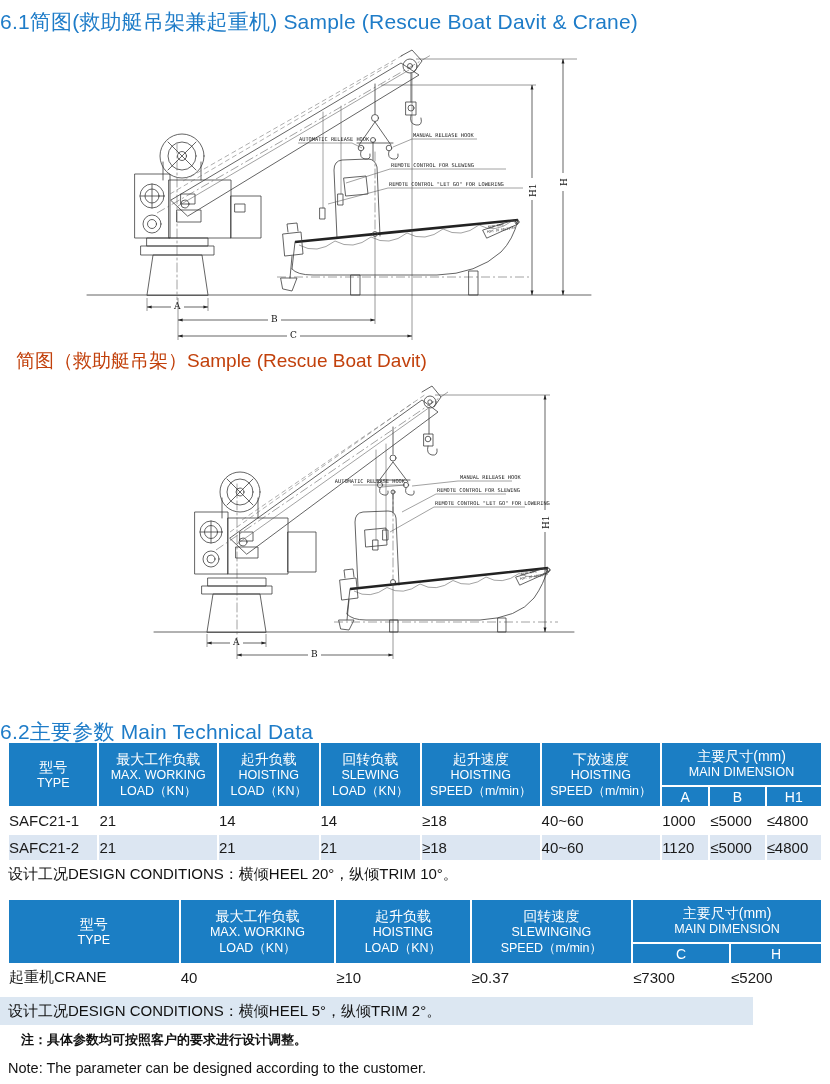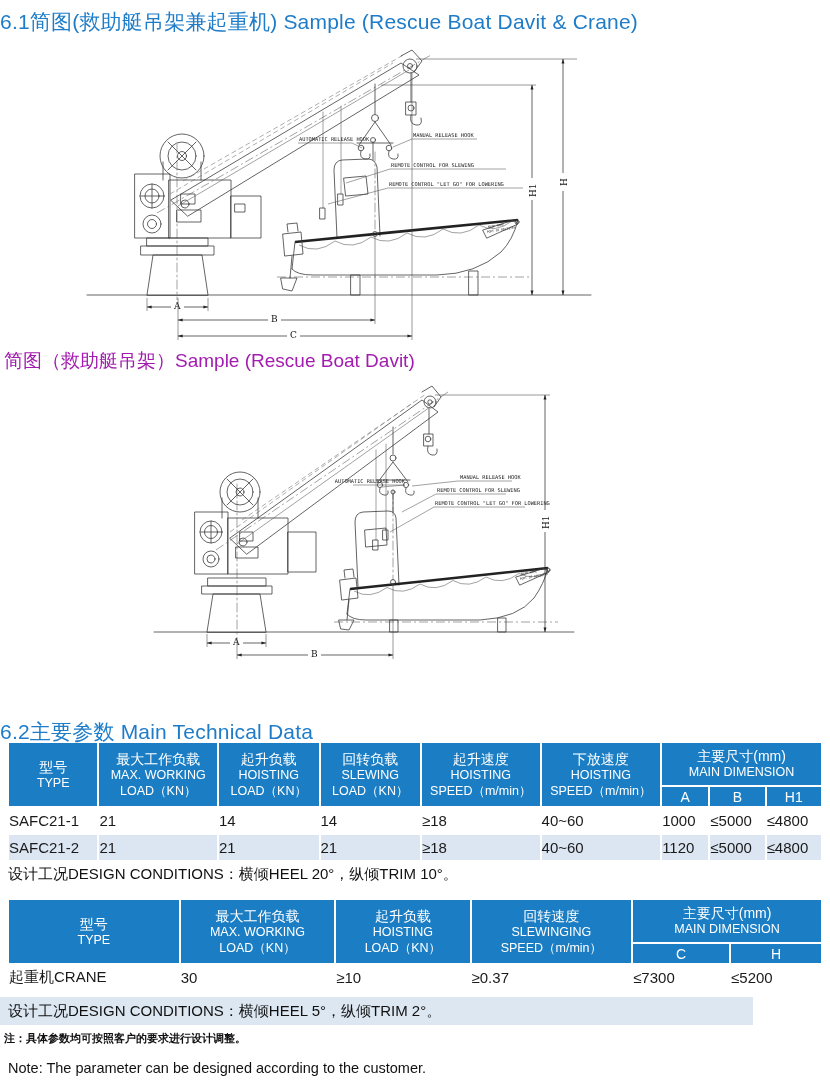--- a/index.html
+++ b/index.html
@@ -1,21 +1,21 @@
 <!DOCTYPE html>
 <html><head>
 <meta charset="utf-8">
 <style>
   html,body { margin:0; padding:0; background:#ffffff; }
   .page {
     position:relative; width:830px; height:1084px; background:#fff;
     font-family:"Liberation Sans", sans-serif; overflow:hidden; color:#1a1a1a;
   }
   .title-blue { position:absolute; left:0; color:#1e7cc8; font-size:21px; font-weight:500; letter-spacing:.2px; white-space:nowrap; }
-  .caption { position:absolute; left:4px; color:#a21caf; font-size:19px; font-weight:500; white-space:nowrap; }
+  .caption { position:absolute; left:16px; color:#c2410c; font-size:19px; font-weight:500; white-space:nowrap; }
   .drawing { position:absolute; }
   .drawing * { vector-effect:non-scaling-stroke; }
   .ln   { stroke:#3c3c3c; stroke-width:.8; fill:none; stroke-linecap:round; }
   .thin { stroke:#555; stroke-width:.55; fill:none; }
   .thick{ stroke:#222; stroke-width:2.6; fill:none; }
   .dash { stroke:#777; stroke-width:.6; fill:none; stroke-dasharray:5 3; }
   .dd   { stroke:#555; stroke-width:.55; fill:none; stroke-dasharray:9 3 2 3; }
   .ext  { stroke:#444; stroke-width:.55; fill:none; }
   .dimline { stroke:#222; stroke-width:.7; fill:none; }
   .lbl  { font-family:"DejaVu Sans Mono", monospace; font-size:5.3px; fill:#222; }
@@ -26,21 +26,21 @@
   table.spec { position:absolute; left:7px; width:816px; border-collapse:separate; border-spacing:2px; table-layout:fixed; }
   table.spec th { background:#1b7ec4; color:#fff; font-weight:normal; vertical-align:middle; padding:0 1px; }
   table.spec td { text-align:left; font-size:15px; color:#1a1a1a; height:25px; background:#fff; padding:0; }
   table.spec tr.alt td { background:#dce6f2; }
   .zh { font-size:14px; line-height:1.3; text-align:center; }
   .en { font-size:12.5px; line-height:1.25; text-align:center; }
   .subth { font-size:14px; height:19px; }
   .hrow1 { height:42px; }
   .dc-text { position:absolute; left:8px; font-size:15px; color:#111; white-space:nowrap; }
   .dc-bar { position:absolute; left:0; width:753px; height:28px; background:#dce7f2; color:#111; font-size:15px; line-height:28px; padding-left:8px; box-sizing:border-box; white-space:nowrap; }
-  .note-zh { position:absolute; left:4px; font-size:11px; font-weight:bold; color:#111; white-space:nowrap; }
+  .note-zh { position:absolute; left:21px; font-size:13px; font-weight:bold; color:#111; white-space:nowrap; }
   .note-en { position:absolute; left:8px; font-size:14.5px; color:#111; white-space:nowrap; }
 </style>
 </head>
 <body>
 
 <div class="page">
 
   <div class="title-blue" style="top:8px;">6.1简图(救助艇吊架兼起重机) Sample (Rescue Boat Davit &amp; Crane)</div>
 
   <svg class="drawing" style="left:85px; top:48px;" width="515" height="298" viewBox="0 0 515 298">
@@ -436,21 +436,21 @@
         </th>
       </tr>
       <tr>
         <th class="subth">C</th>
         <th class="subth">H</th>
       </tr>
     </thead>
     <tbody>
       <tr>
         <td>起重机CRANE</td>
-        <td>30</td>
+        <td>40</td>
         <td>≥10</td>
         <td>≥0.37</td>
         <td>≤7300</td>
         <td>≤5200</td>
       </tr>
     </tbody>
   </table>
 
   <div class="dc-bar" style="top:997px;">设计工况DESIGN CONDITIONS：横倾HEEL 5°，纵倾TRIM 2°。</div>
 

